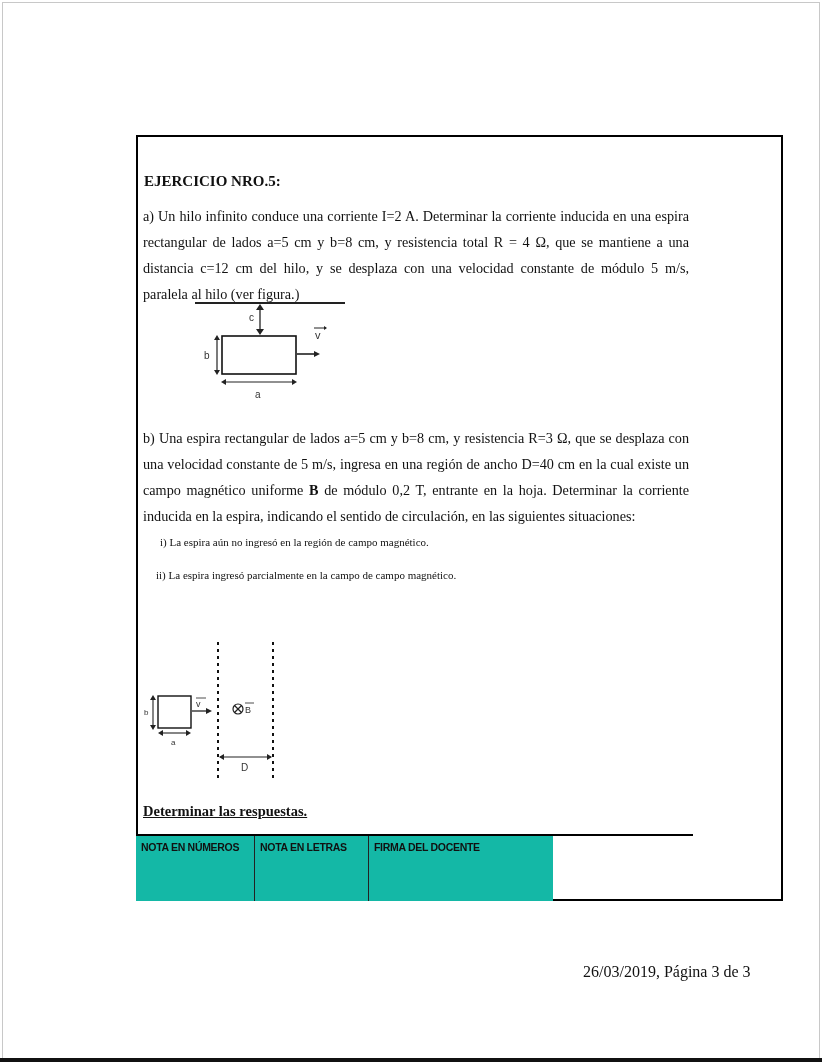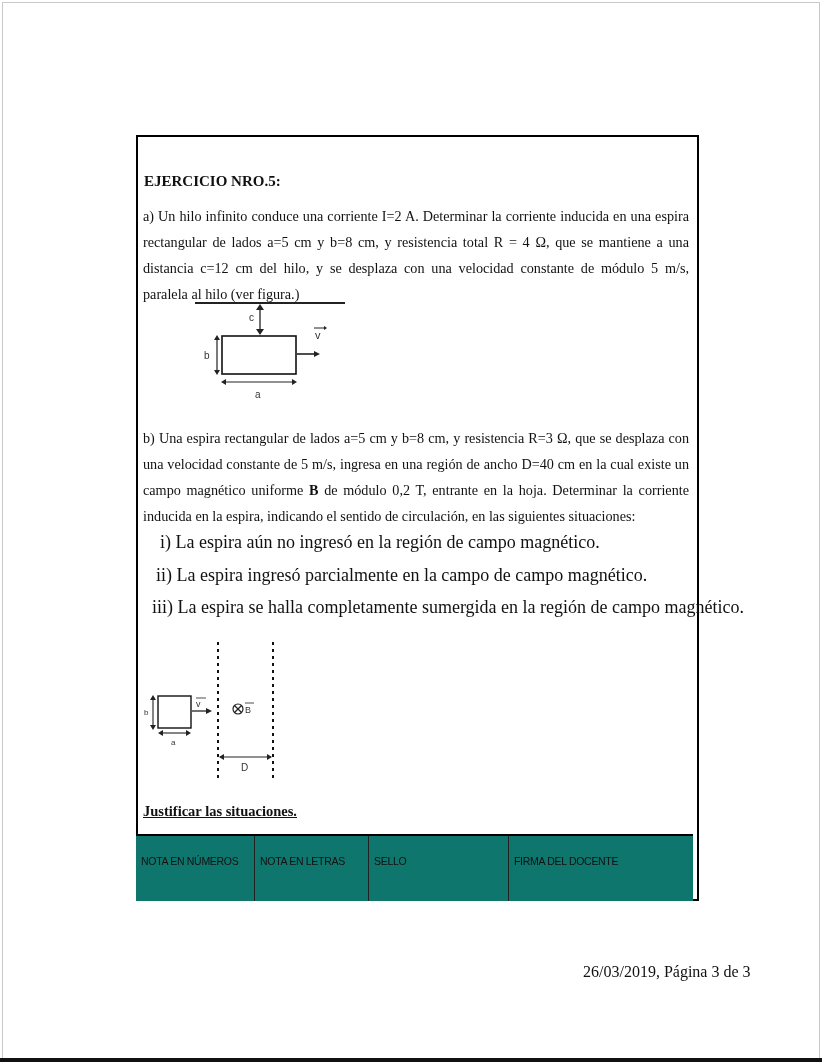--- a/index.html
+++ b/index.html
@@ -1,27 +1,27 @@
 <!DOCTYPE html>
 <html><head>
 <meta charset="utf-8">
 <style>
   html, body { margin:0; padding:0; background:#ffffff; }
   body { width:822px; height:1062px; position:relative; overflow:hidden; font-family:"Liberation Serif", serif; color:#111; }
   .page { position:absolute; left:2px; top:2px; width:816px; height:1055px; border:1px solid #c8c8c8; background:#fff; }
   .bottom-bar { position:absolute; left:0; top:1058px; width:822px; height:4px; background:#111; }
-  .frame { position:absolute; left:136px; top:135px; width:563px; height:766px; border:2px solid #000; box-sizing:border-box; }
+  .frame { position:absolute; left:136px; top:135px; width:647px; height:766px; border:2px solid #000; box-sizing:border-box; }
   .title { position:absolute; left:6px; top:36px; font-weight:bold; font-size:15px; }
   .para { position:absolute; left:5px; width:546px; font-size:14.2px; line-height:26px; text-align:justify; }
-  .item { position:absolute; font-size:18px; line-height:19px; white-space:nowrap;text-align:right; }
+  .item { position:absolute; font-size:11px; line-height:19px; white-space:nowrap;text-align:right; }
   .fig { position:absolute; }
   .fig text { font-family:"Liberation Sans", sans-serif; fill:#333; }
   .justify { position:absolute; left:5px; top:666px; font-weight:bold; font-size:14.5px; text-decoration:underline; }
   .grade-table { position:absolute; left:-2px; top:697px; width:557px; height:67px; border-top:2px solid #000; display:flex; box-sizing:border-box; }
-  .cell { background:#0f766e; border-right:1px solid #222; box-sizing:border-box; padding:19px 5px; font-family:"Liberation Sans", sans-serif; font-weight:normal; font-size:10.5px; letter-spacing:-0.3px; }
+  .cell { background:#14b8a6; border-right:1px solid #222; box-sizing:border-box; padding:5px 5px; font-family:"Liberation Sans", sans-serif; font-weight:bold; font-size:10.5px; letter-spacing:-0.3px; }
   .cell:last-child { border-right:none; }
   .footer { position:absolute; left:583px; top:963px; font-size:16px; font-family:"Liberation Serif", serif; }
 </style>
 </head>
 <body>
 
 <div class="page"></div>
 <div class="bottom-bar"></div>
 
 <div class="frame">
@@ -48,21 +48,20 @@
     <line x1="30" y1="85" x2="102" y2="85" stroke="#222" stroke-width="1.2"></line>
     <polygon points="33,82 33,88 28,85" fill="#222"></polygon>
     <polygon points="99,82 99,88 104,85" fill="#222"></polygon>
     <text x="62" y="101" font-size="10">a</text>
   </svg>
 
   <div class="para" style="top:288px;"><span>b) Una espira rectangular de lados a=5 cm y b=8 cm, y resistencia R=3 Ω, que se desplaza con una velocidad constante de 5 m/s, ingresa en una región de ancho D=40 cm en la cual existe un campo magnético uniforme </span><b>B</b><span> de módulo 0,2 T, entrante en la hoja. Determinar la corriente inducida en la espira, indicando el sentido de circulación, en las siguientes situaciones:</span></div>
 
   <div class="item" style="left:22px;top:396px;">i) La espira aún no ingresó en la región de campo magnético.</div>
   <div class="item" style="left:18px;top:429px;">ii) La espira ingresó parcialmente en la campo de campo magnético.</div>
-  <div class="item" style="left:14px;top:461px;">iii) La espira se halla completamente sumergida en la región de campo magnético.</div>
 
   <svg class="fig" style="left:0px;top:500px;" width="160" height="150" viewBox="0 0 160 150">
     <line x1="80" y1="5" x2="80" y2="145" stroke="#111" stroke-width="2" stroke-dasharray="3,4"></line>
     <line x1="135" y1="5" x2="135" y2="145" stroke="#111" stroke-width="2" stroke-dasharray="3,4"></line>
     <rect x="20" y="59" width="33" height="32" fill="none" stroke="#111" stroke-width="1.4"></rect>
     <line x1="54" y1="74" x2="70" y2="74" stroke="#222" stroke-width="1.3"></line>
     <polygon points="68,71 74,74 68,77" fill="#222"></polygon>
     <text x="58" y="70" font-size="9">v</text>
     <line x1="58" y1="61" x2="68" y2="61" stroke="#222" stroke-width="0.8"></line>
     <line x1="15" y1="60" x2="15" y2="91" stroke="#222" stroke-width="1.1"></line>
@@ -77,23 +76,22 @@
     <line x1="96.5" y1="68.5" x2="103.5" y2="75.5" stroke="#222" stroke-width="1.2"></line>
     <line x1="103.5" y1="68.5" x2="96.5" y2="75.5" stroke="#222" stroke-width="1.2"></line>
     <text x="107" y="76" font-size="9">B</text>
     <line x1="107" y1="66" x2="116" y2="66" stroke="#222" stroke-width="0.8"></line>
     <line x1="82" y1="120" x2="133" y2="120" stroke="#222" stroke-width="1.2"></line>
     <polygon points="86,117 86,123 81,120" fill="#222"></polygon>
     <polygon points="129,117 129,123 134,120" fill="#222"></polygon>
     <text x="103" y="134" font-size="10">D</text>
   </svg>
 
-  <div class="justify">Justificar las situaciones.</div>
+  <div class="justify">Determinar las respuestas.</div>
 
   <div class="grade-table">
     <div class="cell" style="width:119px;">NOTA EN NÚMEROS</div>
     <div class="cell" style="width:114px;">NOTA EN LETRAS</div>
-    <div class="cell" style="width:140px;">SELLO</div>
     <div class="cell" style="width:184px;">FIRMA DEL DOCENTE</div>
   </div>
 </div>
 
 <div class="footer">26/03/2019, Página 3 de 3</div>
 
 </body></html>

